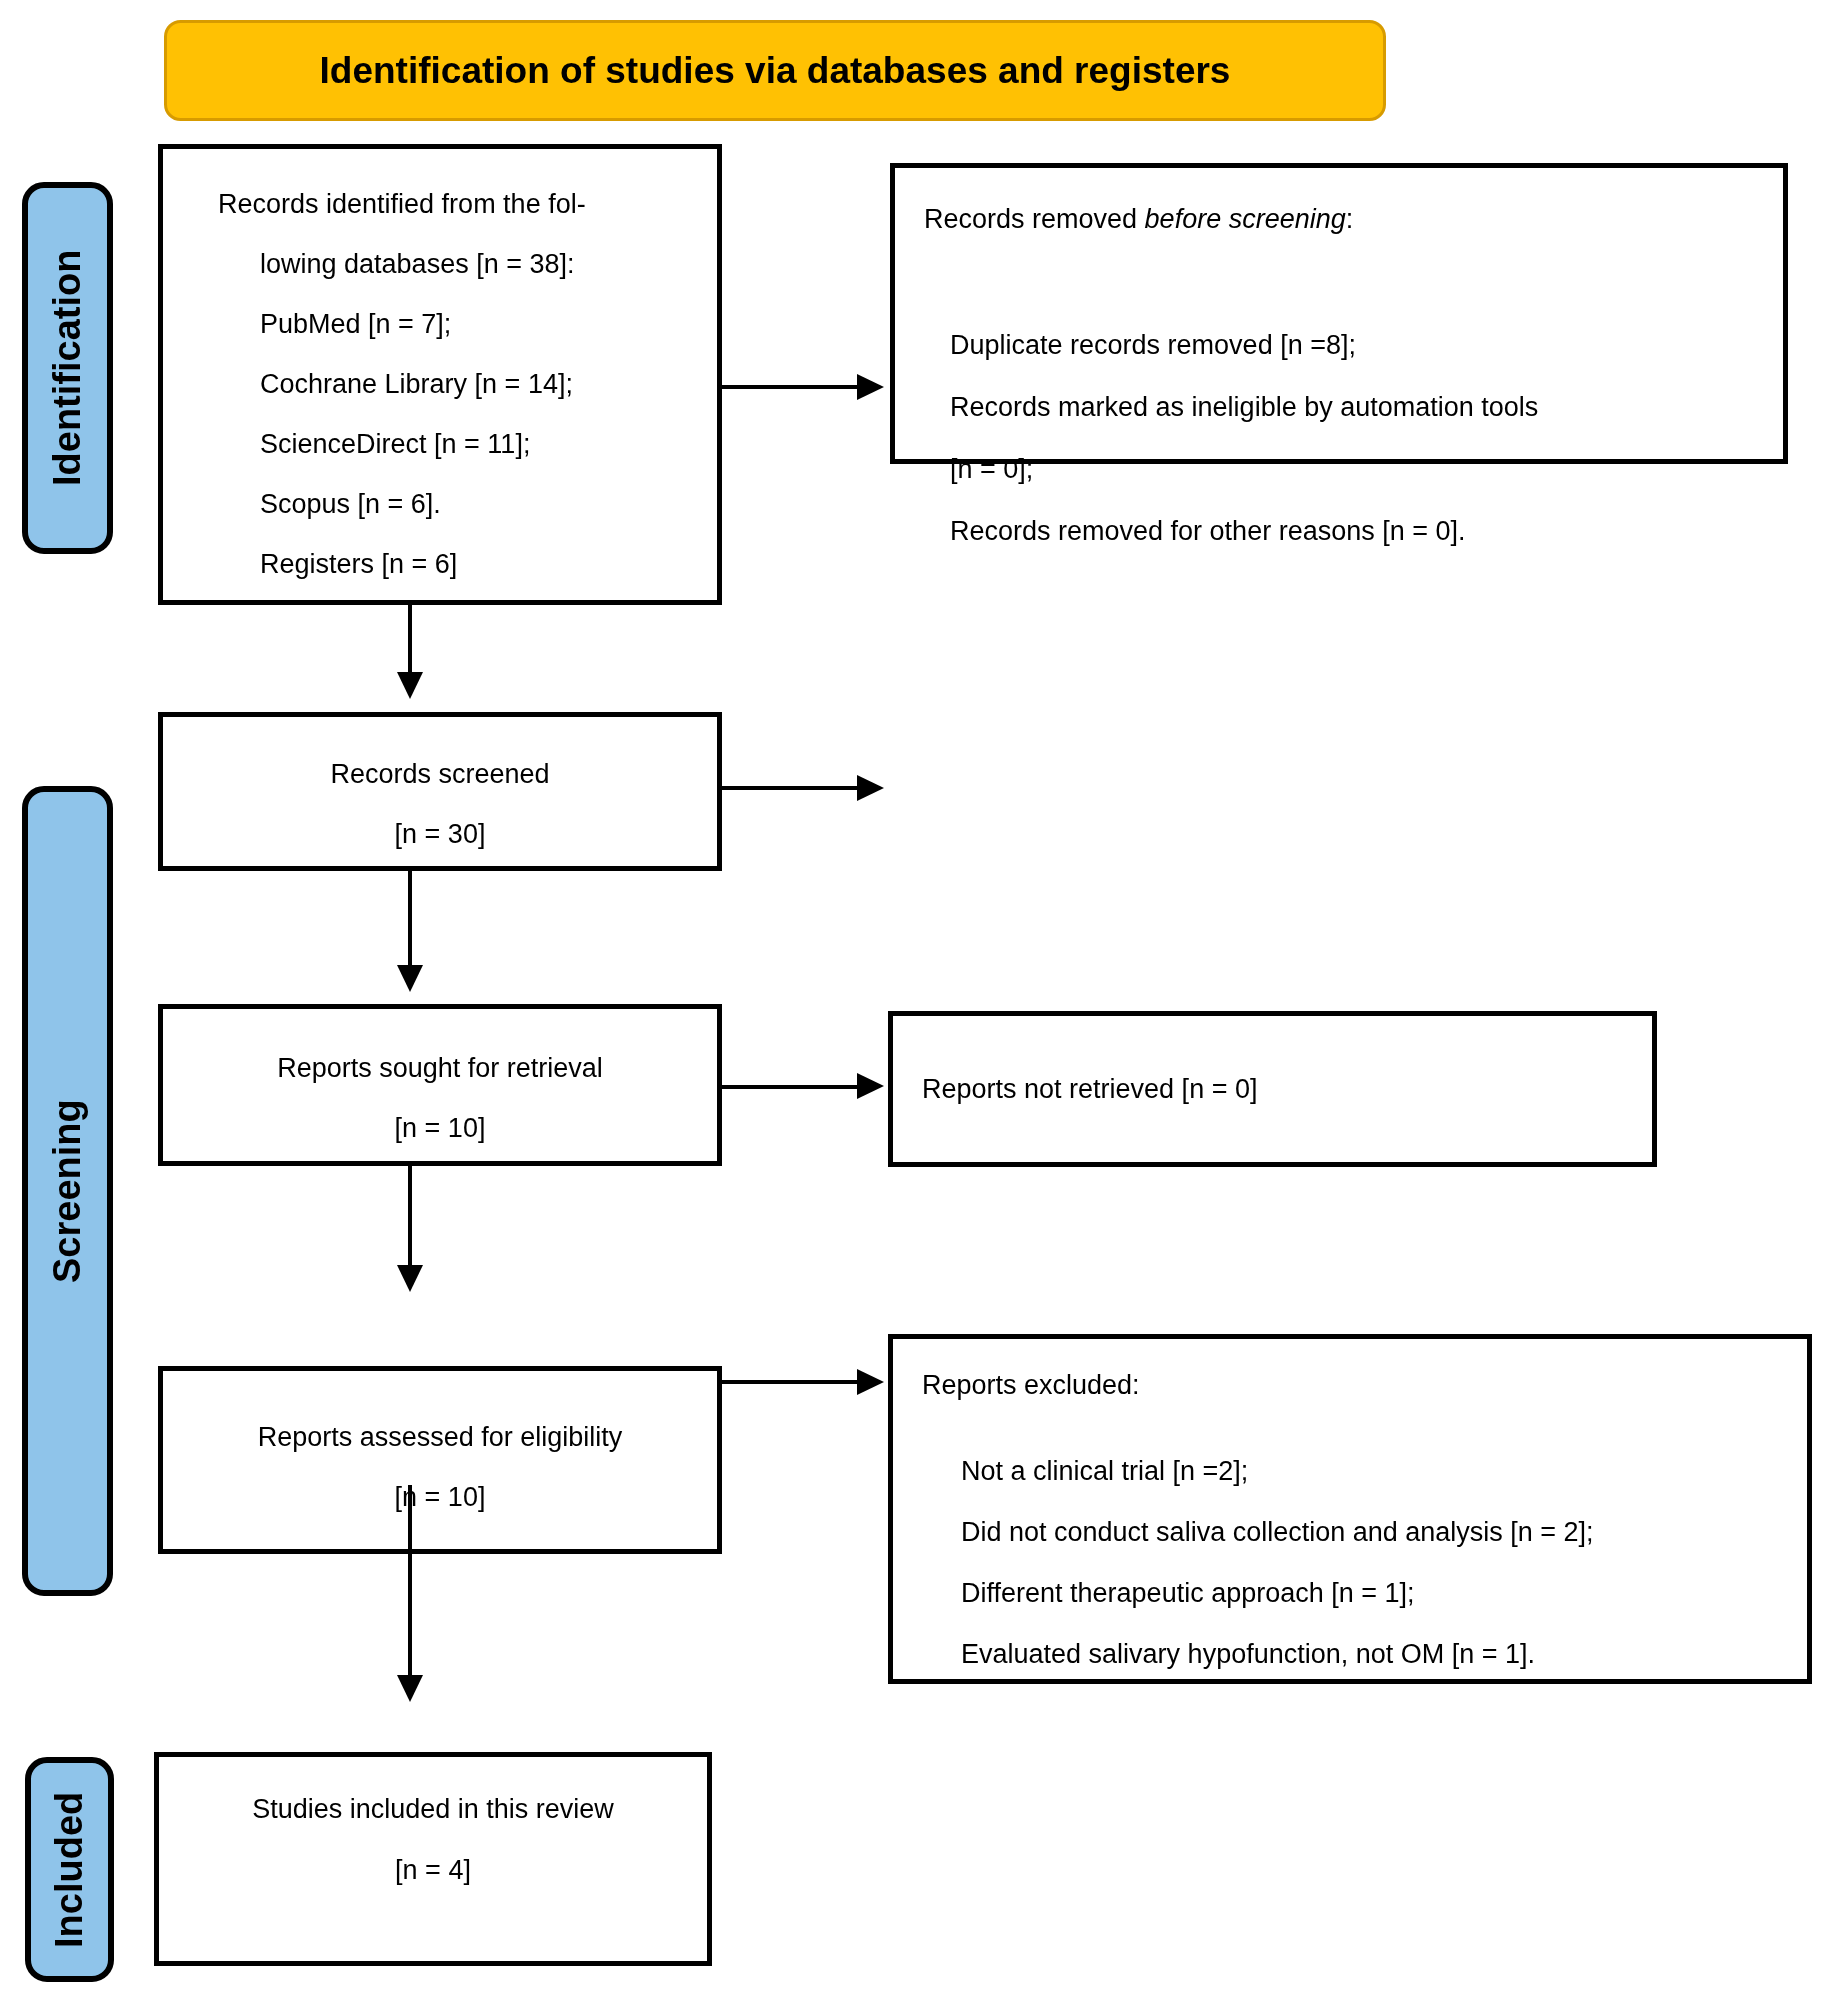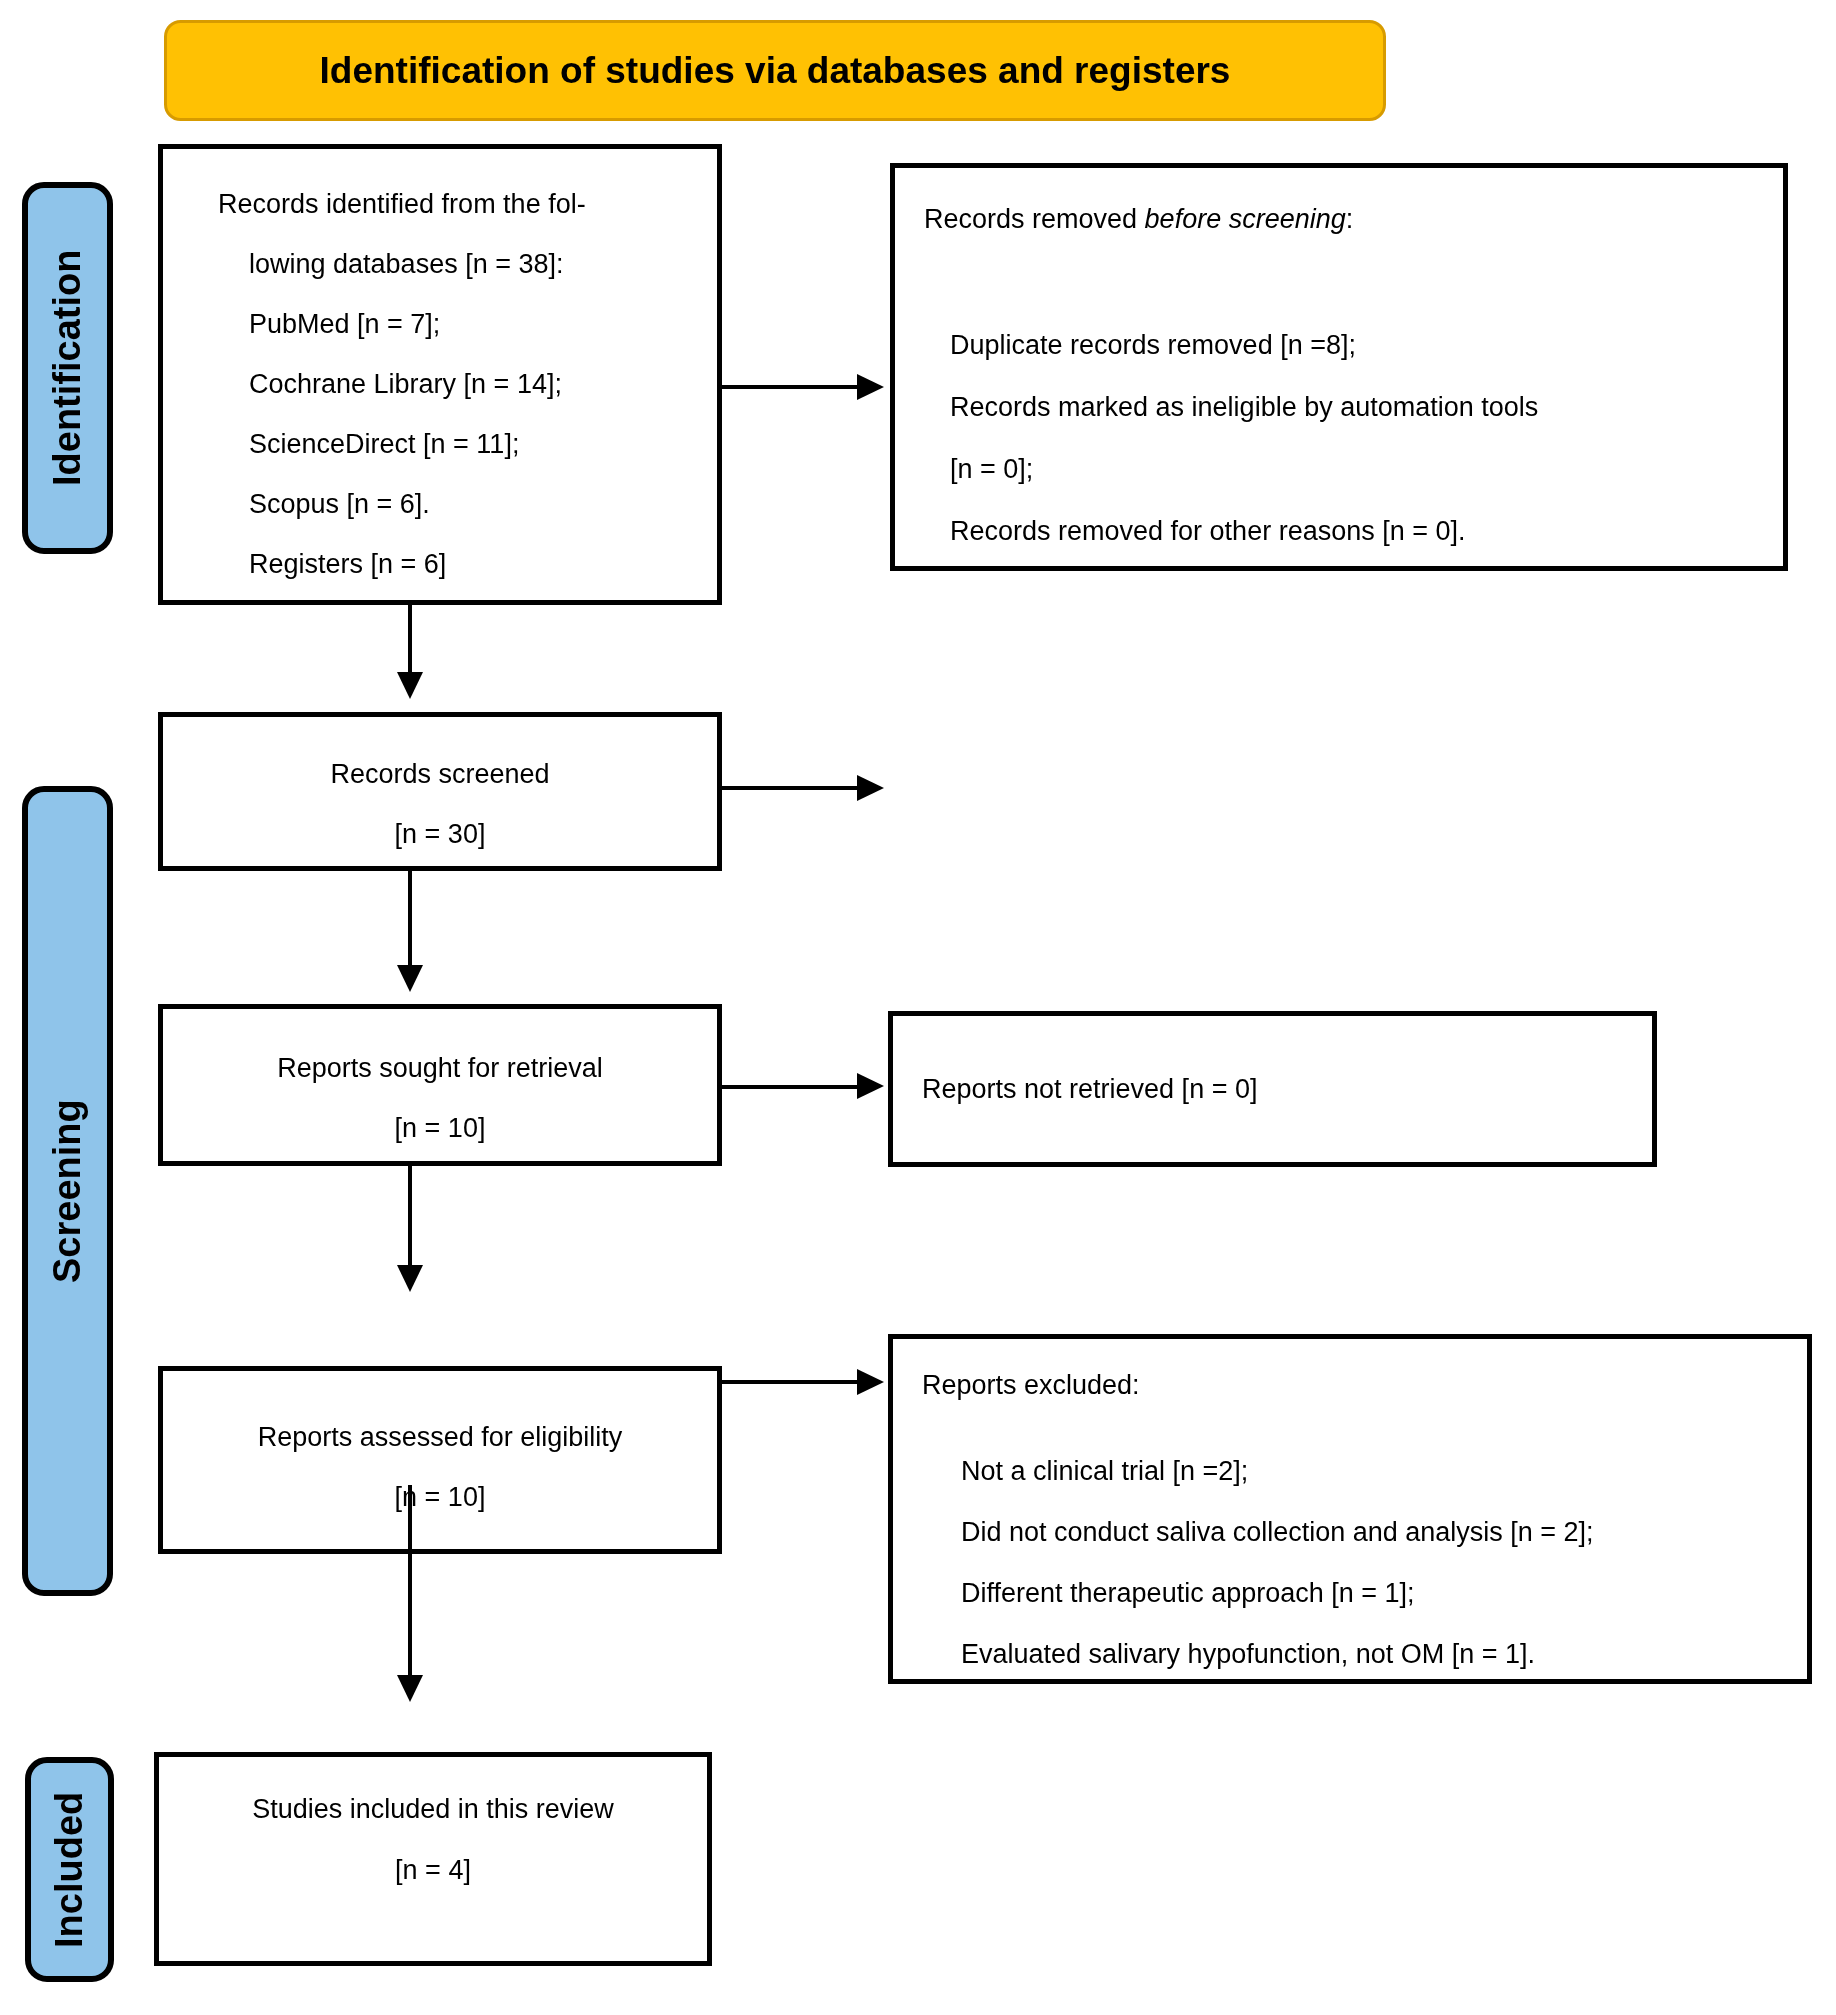--- a/index.html
+++ b/index.html
@@ -23,22 +23,22 @@
     writing-mode:vertical-rl;transform:rotate(180deg);
   }
   #side-identification{left:22px;top:182px;width:91px;height:372px;}
   #side-screening{left:22px;top:786px;width:91px;height:810px;}
   #side-included{left:25.4px;top:1757px;width:89px;height:225px;}
   .box{
     position:absolute;background:#fff;border:5.1px solid #000;
     box-sizing:border-box;font-size:27px;line-height:60px;
   }
   #box-identified{left:158px;top:144px;width:564px;height:461px;padding:25.4px 14px 0 55px;}
-  #box-identified .ind{margin-left:31px;}
-  #box-removed{left:890px;top:163px;width:898px;height:408px;padding:21px 14px 0 29px;}
+  #box-identified .ind{margin-left:42px;}
+  #box-removed{left:890px;top:163px;width:898px;height:301px;padding:21px 14px 0 29px;}
   #box-removed .spacer{height:65px;}
   #box-removed .item{margin-left:26px;line-height:62px;}
   #box-screened{left:158px;top:712px;width:564px;height:159px;padding-top:27px;text-align:center;line-height:60px;}
   #box-excluded{left:888px;top:709px;width:557px;height:158px;display:flex;align-items:center;padding-left:29px;}
   #box-sought{left:158px;top:1004px;width:564px;height:162px;padding-top:29px;text-align:center;}
   #box-not-retrieved{left:888px;top:1011px;width:769px;height:156px;display:flex;align-items:center;padding-left:29px;}
   #box-assessed{left:158px;top:1366px;width:564px;height:188px;padding-top:36px;text-align:center;}
   #box-reports-excluded{left:888px;top:1334px;width:924px;height:350px;padding:15.7px 9.2px 0 29px;}
   #box-reports-excluded .spacer{height:26px;}
   #box-reports-excluded .item{margin-left:39px;line-height:61px;white-space:nowrap;}

